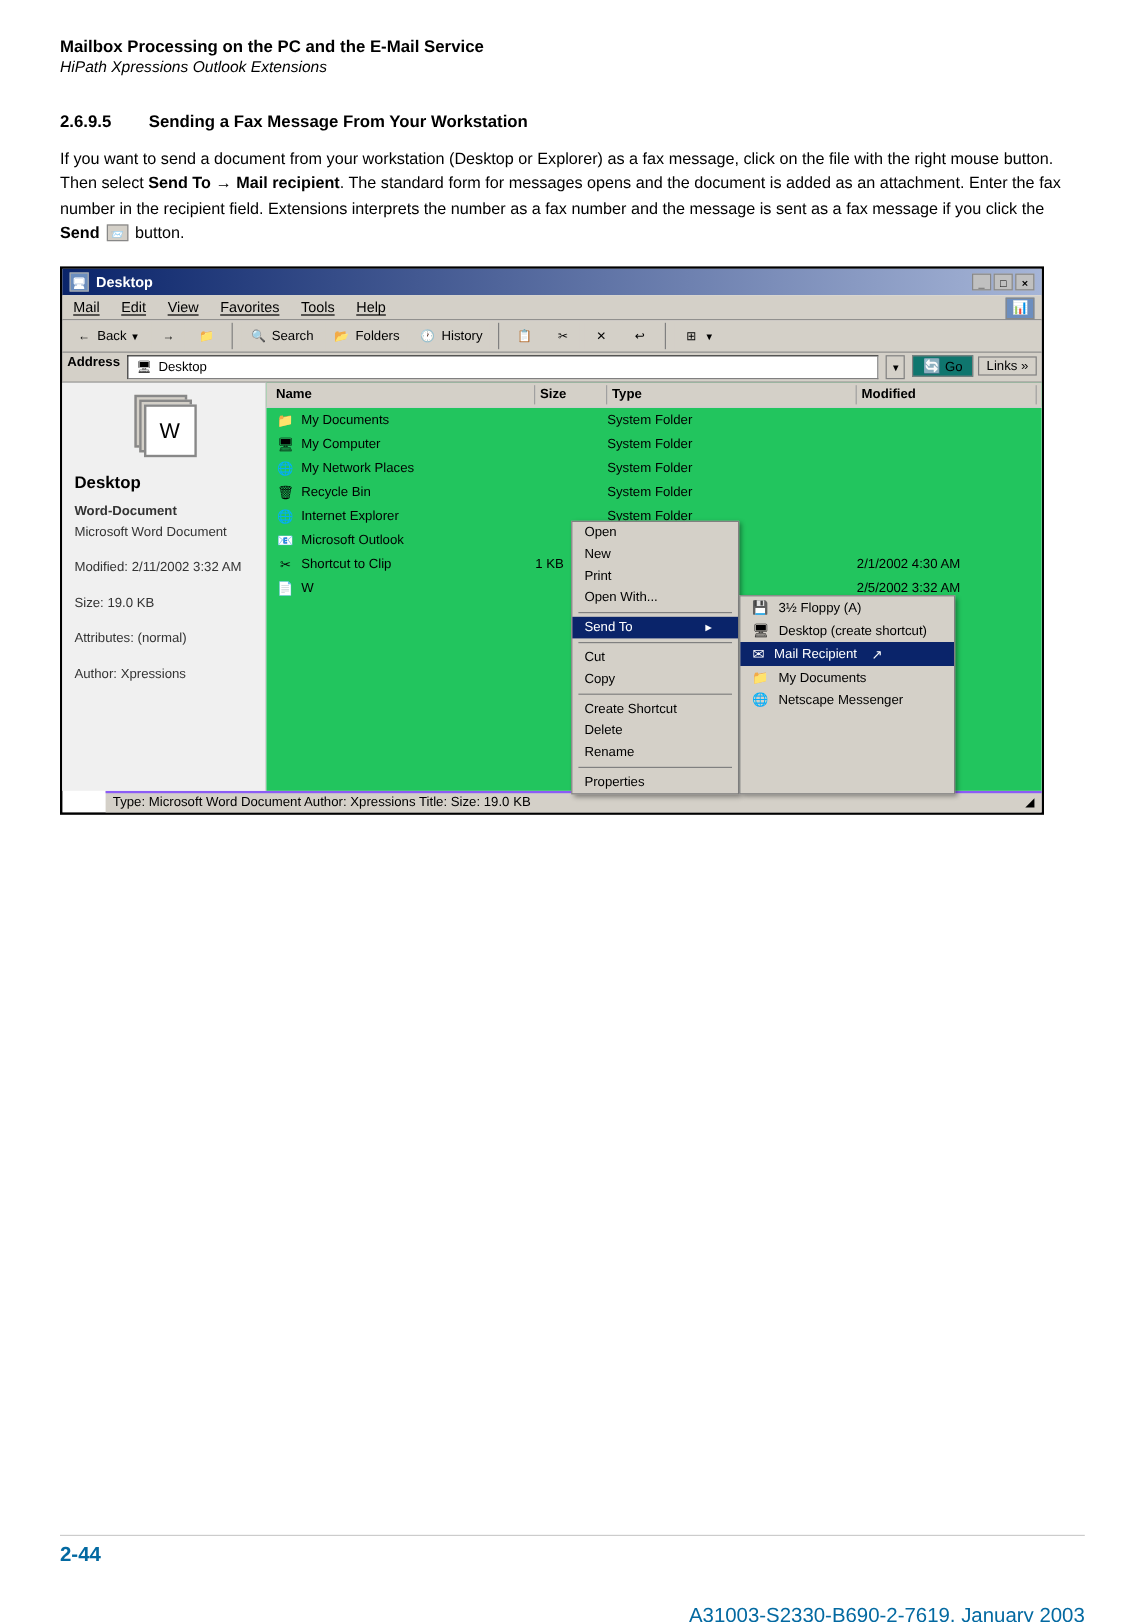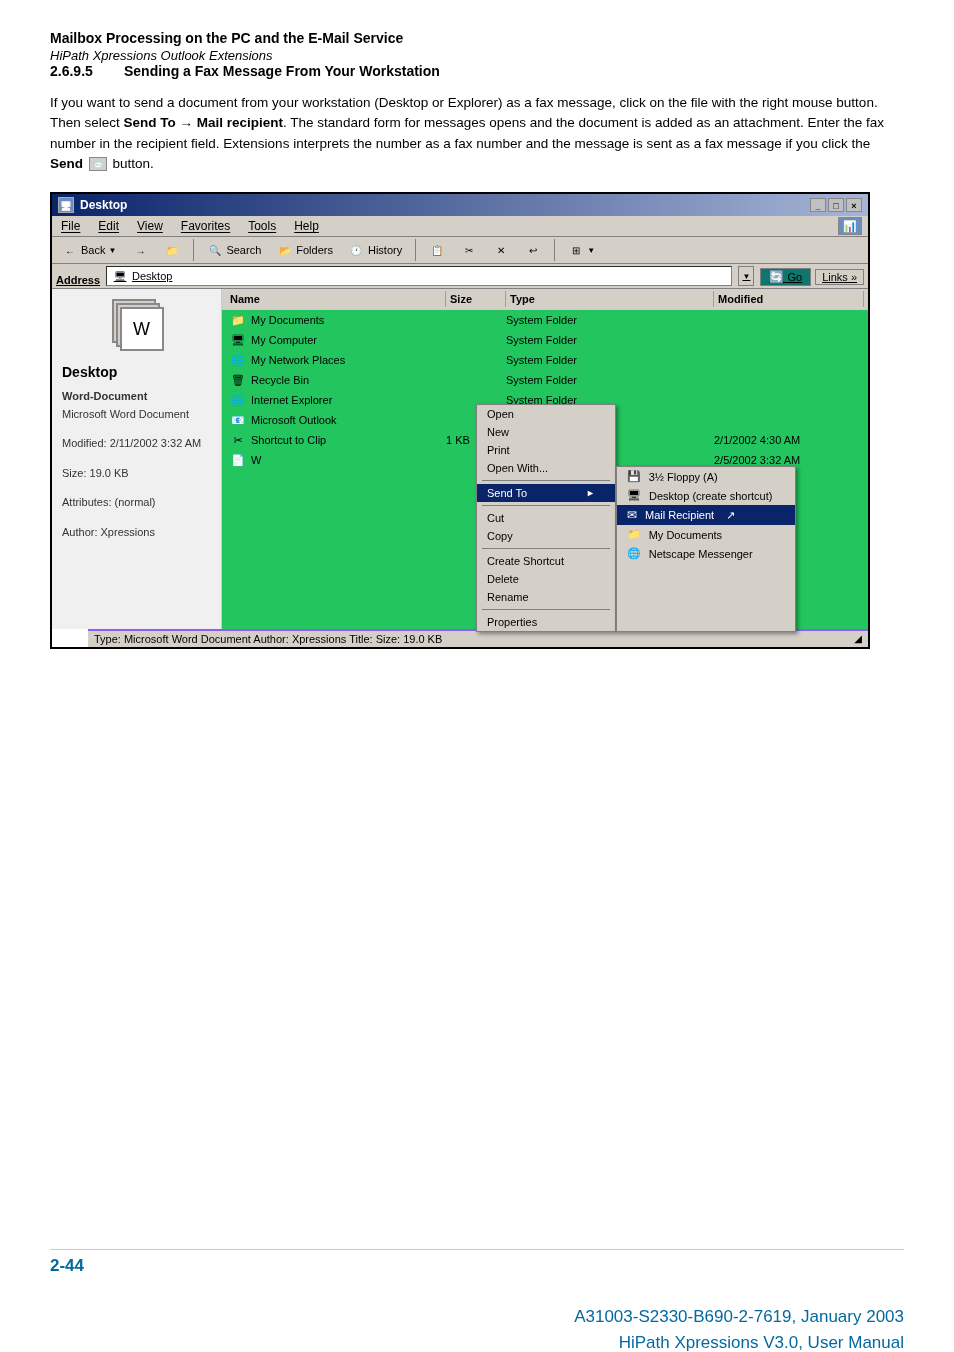--- a/index.html
+++ b/index.html
@@ -14,20 +14,21 @@
     }
 
     .doc-title {
       font-weight: bold;
       font-size: 14px;
       margin-bottom: 2px;
     }
     .doc-subtitle {
       font-style: italic;
       font-size: 13px;
+      margin-bottom: 30px;
     }
 
     .section-header {
       display: flex;
       align-items: baseline;
       gap: 4px;
       margin-bottom: 14px;
     }
     .section-number {
       font-weight: bold;
@@ -149,23 +150,22 @@
       align-items: center;
       justify-content: center;
       font-size: 10px;
     }
 
     .win-address-bar {
       background: #d4d0c8;
       border-bottom: 1px solid #808080;
       padding: 2px 4px;
       display: flex;
-      align-items: flex-end;
+      align-items: flex-start;
       gap: 6px;
-      text-decoration: underline;
     }
     .address-label {
       font-size: 11px;
       font-weight: bold;
     }
     .address-box {
       background: #fff;
       border: 1px inset #808080;
       padding: 1px 5px;
       font-size: 11px;
@@ -389,21 +389,21 @@
     </div>
     <div class="win-controls">
       <div class="win-control-btn">_</div>
       <div class="win-control-btn">□</div>
       <div class="win-control-btn">×</div>
     </div>
   </div>
 
   <div class="win-menubar">
     <div class="win-menubar-left">
-      <span class="menu-item">File</span>
+      <span class="menu-item">Mail</span>
       <span class="menu-item">Edit</span>
       <span class="menu-item">View</span>
       <span class="menu-item">Favorites</span>
       <span class="menu-item">Tools</span>
       <span class="menu-item">Help</span>
     </div>
     <div style="font-size:11px;">
       <span style="background:#6c8ebf;color:#fff;padding:2px 4px;border:1px solid #888;">📊</span>
     </div>
   </div>

